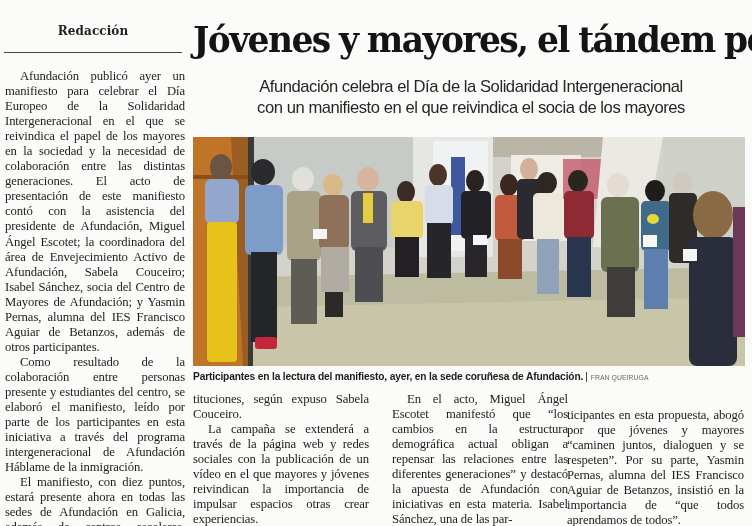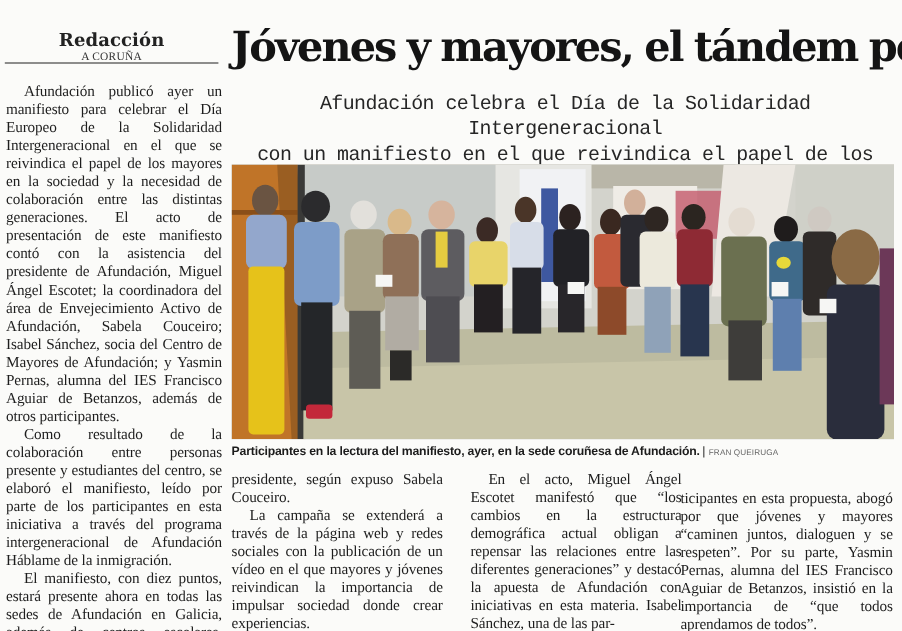--- a/index.html
+++ b/index.html
@@ -1,53 +1,52 @@
 <!DOCTYPE html>
 <html><head>
 <meta charset="utf-8">
 <style>
   * { margin: 0; padding: 0; box-sizing: border-box; }
   html, body { width: 752px; height: 526px; overflow: hidden; background: #fbfbf9; }
   body { position: relative; font-family: "Liberation Serif", "DejaVu Serif", serif; color: #1e1e1e; }
 
   .byline { position: absolute; left: 4px; top: 24px; width: 178px; text-align: center; }
-  .byline .author { font-family: "DejaVu Serif", serif; font-weight: bold; font-size: 15px; color: #222; letter-spacing: 0.1px; }
+  .byline .author { font-family: "DejaVu Serif", serif; font-weight: bold; font-size: 12px; color: #222; letter-spacing: 0.1px; }
   .byline .place { font-size: 9.5px; color: #333; margin-top: 1px; letter-spacing: 0.2px; }
   .byline-rule { position: absolute; left: 4px; top: 52px; width: 178px; height: 1px; background: #444; }
 
   .headline { position: absolute; left: 193px; top: 18px; width: 556px; font-family: "DejaVu Serif", serif; font-size: 34.5px; letter-spacing: -1.6px; word-spacing: -1px; color: #141414; white-space: nowrap; line-height: 44px; }
-  .subhead { position: absolute; left: 193px; top: 76px; width: 556px; text-align: center; font-family: Liberation Mono, monospace; font-size: 16.6px; letter-spacing: -0.45px; line-height: 21px; color: #262626; }
+  .subhead { position: absolute; left: 193px; top: 76px; width: 556px; text-align: center; font-family: Liberation Sans, sans-serif; font-size: 16.6px; letter-spacing: -0.45px; line-height: 21px; color: #262626; }
 
   .text { font-size: 12.7px; line-height: 15.05px; text-align: justify; color: #1d1d1d; letter-spacing: -0.1px; hyphens: manual; }
   .text p { text-indent: 15px; }
   .text p.noindent { text-indent: 0; }
   .col-left { position: absolute; left: 5px; top: 69px; width: 180px; }
   .col-b1 { position: absolute; left: 193px; top: 392px; width: 176px; }
   .col-b2 { position: absolute; left: 392px; top: 392px; width: 176px; }
   .col-b3 { position: absolute; left: 567px; top: 408px; width: 177px; }
 
   .photo { position: absolute; left: 193px; top: 137px; width: 552px; height: 229px; overflow: hidden; background: #c8c7bd; }
   .caption { position: absolute; left: 193px; top: 371px; width: 556px; font-family: "Liberation Sans", "DejaVu Sans", sans-serif; font-size: 10.2px; font-weight: bold; color: #1c1c1c; letter-spacing: -0.15px; white-space: nowrap; }
   .caption .sep { font-weight: normal; margin: 0 3px 0 2px; }
   .caption .credit { font-weight: normal; font-size: 6.8px; color: #666; letter-spacing: 0.1px; }
 </style>
 </head>
 <body>
 
 <div class="byline">
   <div class="author">Redacción</div>
-  <div class="place">A CORUÑA</div>
 </div>
 <div class="byline-rule"></div>
 
 <h1 class="headline">Jóvenes y mayores, el tándem perfecto</h1>
 
 <div class="subhead">
   <div>Afundación celebra el Día de la Solidaridad Intergeneracional</div>
-  <div>con un manifiesto en el que reivindica el papel de los mayores</div>
+  <div>con un manifiesto en el que reivindica el socia de los mayores</div>
 </div>
 
 <div class="text col-left">
   <p>Afundación publicó ayer un manifiesto para celebrar el Día Europeo de la Solidaridad Intergeneracional en el que se reivindica el papel de los mayores en la sociedad y la necesidad de colaboración entre las distintas generaciones. El acto de presentación de este manifiesto contó con la asistencia del presidente de Afundación, Miguel Ángel Escotet; la coordinadora del área de Envejecimiento Activo de Afundación, Sabela Couceiro; Isabel Sánchez, socia del Centro de Mayores de Afundación; y Yasmin Pernas, alumna del IES Francisco Aguiar de Betanzos, además de otros participantes.</p>
   <p>Como resultado de la colaboración entre personas presente y estudiantes del centro, se elaboró el manifiesto, leído por parte de los participantes en esta iniciativa a través del programa intergeneracional de Afundación Háblame de la inmigración.</p>
   <p>El manifiesto, con diez puntos, estará presente ahora en todas las sedes de Afundación en Galicia, además de centros escolares, organizaciones de mayores y otras ins-</p>
 </div>
 
 <div class="photo">
   <svg width="552" height="229" viewBox="0 0 552 229" xmlns="http://www.w3.org/2000/svg">
@@ -146,22 +145,22 @@
       <rect x="490" y="112" width="14" height="12" fill="#f6f6f4"></rect>
     </g>
   </svg>
 </div>
 
 <div class="caption">
   <span>Participantes en la lectura del manifiesto, ayer, en la sede coruñesa de Afundación.</span><span class="sep">|</span><span class="credit">FRAN QUEIRUGA</span>
 </div>
 
 <div class="text col-b1">
-  <p class="noindent">presidente, según expuso Sabela Couceiro.</p>
-  <p>La campaña se extenderá a través de la página web y redes sociales con la publicación de un vídeo en el que mayores y jóvenes reivindican la importancia de impulsar sociedad donde crear experiencias.</p>
+  <p class="noindent">tituciones, según expuso Sabela Couceiro.</p>
+  <p>La campaña se extenderá a través de la página web y redes sociales con la publicación de un vídeo en el que mayores y jóvenes reivindican la importancia de impulsar espacios otras crear experiencias.</p>
 </div>
 
 <div class="text col-b2">
   <p>En el acto, Miguel Ángel Escotet manifestó que “los cambios en la estructura demográfica actual obligan a repensar las relaciones entre las diferentes generaciones” y destacó la apuesta de Afundación con iniciativas en esta materia. Isabel Sánchez, una de las par-</p>
 </div>
 
 <div class="text col-b3">
   <p class="noindent">ticipantes en esta propuesta, abogó por que jóvenes y mayores “caminen juntos, dialoguen y se respeten”. Por su parte, Yasmin Pernas, alumna del IES Francisco Aguiar de Betanzos, insistió en la importancia de “que todos aprendamos de todos”.</p>
 </div>
 

